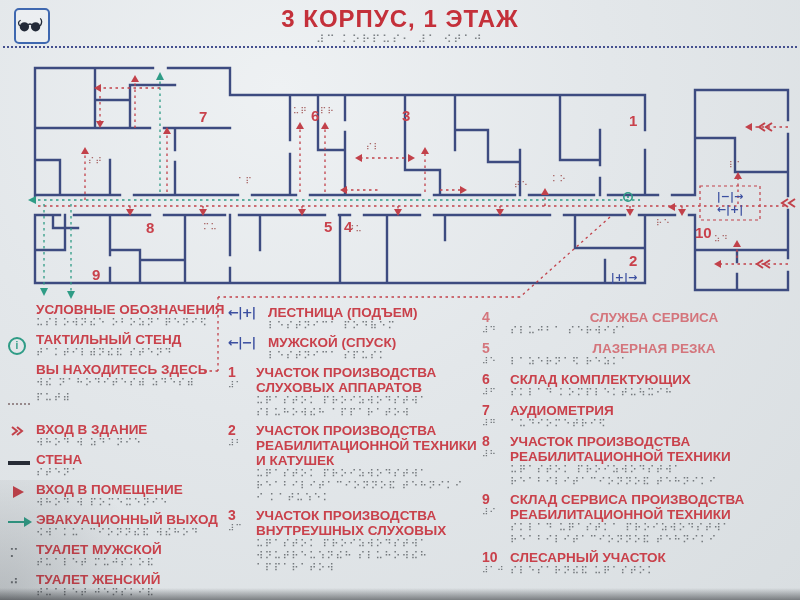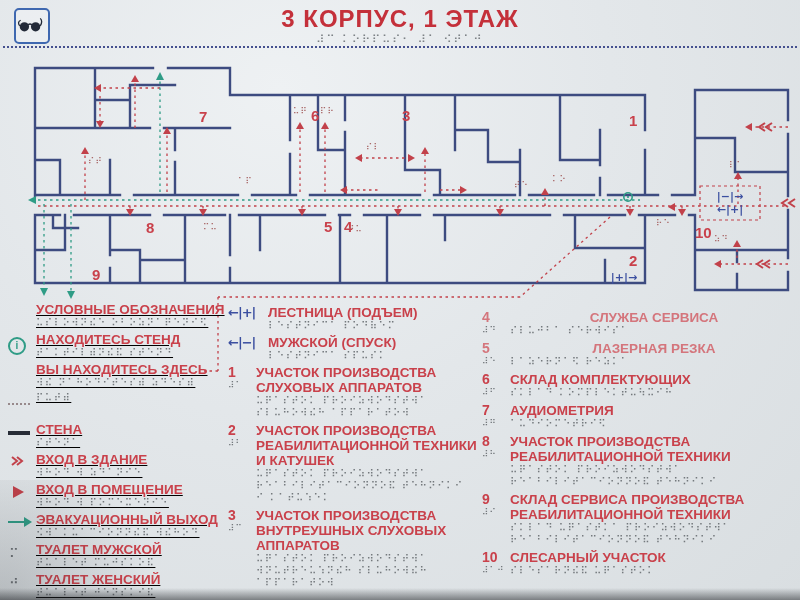--- a/index.html
+++ b/index.html
@@ -30,21 +30,21 @@
   .rchev{stroke:#c2414a;stroke-width:2;fill:none;}
   .rnum{fill:#c9414b;font-weight:bold;font-size:15px;font-family:"Liberation Sans",sans-serif;}
   .stx{fill:#3b4fa0;font-weight:bold;font-size:11px;font-family:"DejaVu Sans",sans-serif;}
   .mbr{fill:#a96868;font-size:9px;font-family:"DejaVu Sans",sans-serif;letter-spacing:1px;}
   .rp-box{stroke:#c2414a;stroke-width:1.2;fill:none;stroke-dasharray:3,3;}
   
   .col{position:absolute;}
   .col1{left:6px;top:302px;width:222px;}
   .col2{left:228px;top:305px;width:252px;}
   .col3{left:482px;top:310px;width:316px;}
-  .lg-item{position:relative;padding-left:30px;margin-bottom:3px;min-height:27px;text-decoration:underline;}
+  .lg-item{position:relative;padding-left:30px;margin-bottom:3px;min-height:27px;}
   .lg-item.noicon{padding-left:30px;}
   .lbl{color:#c9414b;font-weight:bold;font-size:13.5px;line-height:15px;white-space:nowrap;}
   .br{color:#74797d;font-family:"DejaVu Sans",sans-serif;font-size:10px;line-height:12px;letter-spacing:1.5px;white-space:nowrap;}
   .faded .lbl{color:#d4757c;text-align:center;}
   .faded .num{color:#d4757c;}
   .ic{position:absolute;left:0;top:1px;width:28px;height:24px;}
   .ic-info{width:14px;height:14px;border:2px solid #2f9c86;border-radius:50%;
     color:#2f9c86;font-size:10px;font-weight:bold;text-align:center;line-height:13px;margin-top:4px;margin-left:2px;}
   .ic-path{width:22px;border-top:2px dotted #97898b;margin-top:10px;margin-left:2px;}
   .ic-wall{width:22px;height:4px;background:#272c36;margin-top:8px;margin-left:2px;}
@@ -185,49 +185,49 @@
 
 <div class="col col1">
   <div class="lg-item noicon">
     <div class="lbl">УСЛОВНЫЕ ОБОЗНАЧЕНИЯ</div>
     <div class="br">⠥⠎⠇⠕⠺⠝⠮⠑ ⠕⠃⠕⠵⠝⠁⠟⠑⠝⠊⠫</div>
   </div>
   <div class="lg-item">
     <div class="ic">
         <div class="ic-info">i</div>
       </div>
-    <div class="lbl">НАХОДИТЕСЬ СТЕНД</div>
+    <div class="lbl">ТАКТИЛЬНЫЙ СТЕНД</div>
     <div class="br">⠞⠁⠅⠞⠊⠇⠾⠝⠮⠯ ⠎⠞⠑⠝⠙</div>
   </div>
   <div class="lg-item noicon">
     <div class="lbl">ВЫ НАХОДИТЕСЬ ЗДЕСЬ</div>
     <div class="br">⠺⠮ ⠝⠁⠓⠕⠙⠊⠞⠑⠎⠾ ⠵⠙⠑⠎⠾</div>
   </div>
   <div class="lg-item">
     <div class="ic">
         <div class="ic-path"></div>
       </div>
     <div class="br">⠏⠥⠞⠾</div>
-  </div>
-  <div class="lg-item">
-    <div class="ic">
-        <div class="ic-wall"></div>
-      </div>
-    <div class="lbl">СТЕНА</div>
-    <div class="br">⠎⠞⠑⠝⠁</div>
   </div>
   <div class="lg-item">
     <div class="ic"><svg width="24" height="20">
       <polyline points="11,4 16,8 11,12" stroke="#c2414a" stroke-width="2" fill="none"></polyline>
       <polyline points="6,4 11,8 6,12" stroke="#c2414a" stroke-width="2" fill="none"></polyline>
         </svg></div>
     <div class="lbl">ВХОД В ЗДАНИЕ</div>
     <div class="br">⠺⠓⠕⠙ ⠺ ⠵⠙⠁⠝⠊⠑</div>
   </div>
   <div class="lg-item">
+    <div class="ic">
+        <div class="ic-wall"></div>
+      </div>
+    <div class="lbl">СТЕНА</div>
+    <div class="br">⠎⠞⠑⠝⠁</div>
+  </div>
+  <div class="lg-item">
     <div class="ic"><svg width="24" height="20">
       <polygon points="7,3 7,15 18,9" fill="#c2414a"></polygon>
         </svg></div>
     <div class="lbl">ВХОД В ПОМЕЩЕНИЕ</div>
     <div class="br">⠺⠓⠕⠙ ⠺ ⠏⠕⠍⠑⠭⠑⠝⠊⠑</div>
   </div>
   <div class="lg-item">
     <div class="ic"><svg width="28" height="20">
       <line x1="2" y1="9" x2="19" y2="9" stroke="#2f9c86" stroke-width="2"></line>
       <polygon points="18,4 18,14 26,9" fill="#2f9c86"></polygon>
@@ -284,21 +284,20 @@
     <div class="br">⠗⠑⠁⠃⠊⠇⠊⠞⠁⠉⠊⠕⠝⠝⠕⠯ ⠞⠑⠓⠝⠊⠅⠊</div>
     <div class="br">⠊ ⠅⠁⠞⠥⠱⠑⠅</div>
   </div>
   <div class="nitem">
     <div class="ncell">
         <div class="num">3</div>
       <div class="numbr">⠼⠉</div>
       </div>
     <div class="lbl">УЧАСТОК ПРОИЗВОДСТВА</div>
     <div class="lbl">ВНУТРЕУШНЫХ СЛУХОВЫХ</div>
-    <div class="lbl">АППАРАТОВ</div>
     <div class="br">⠥⠟⠁⠎⠞⠕⠅ ⠏⠗⠕⠊⠵⠺⠕⠙⠎⠞⠺⠁</div>
     <div class="br">⠺⠝⠥⠞⠗⠑⠥⠱⠝⠮⠓ ⠎⠇⠥⠓⠕⠺⠮⠓</div>
     <div class="br">⠁⠏⠏⠁⠗⠁⠞⠕⠺</div>
   </div>
 </div>
 
 <div class="col col3">
   <div class="nitem faded">
     <div class="ncell">
         <div class="num">4</div>

